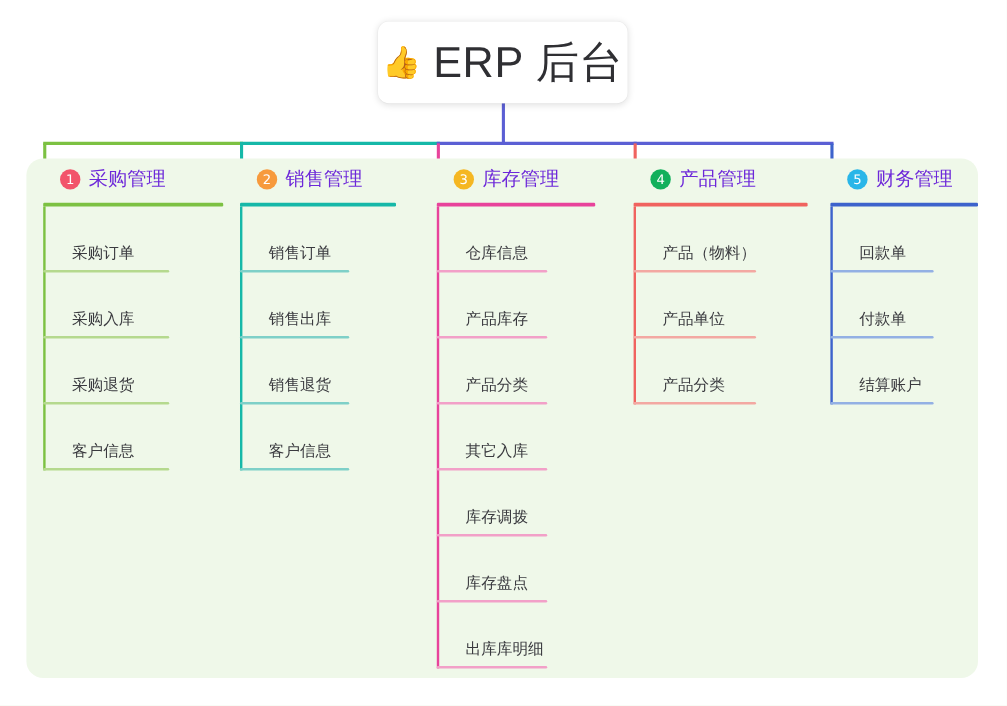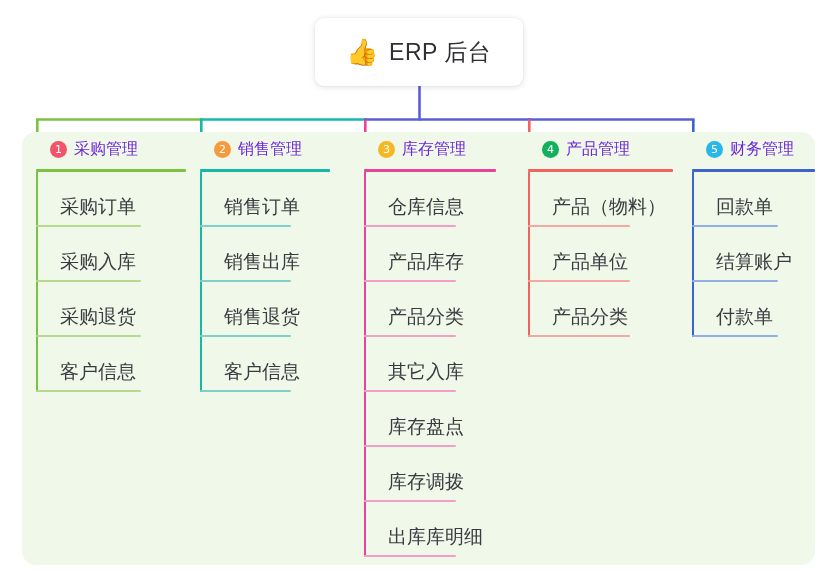--- a/index.html
+++ b/index.html
@@ -34,21 +34,21 @@
     align-items: center;
     justify-content: center;
     gap: 10px;
   }
   .root-emoji {
     font-size: 26px;
     line-height: 1;
     display: inline-block;
   }
   .root-title {
-    font-size: 23px;
+    font-size: 36px;
     color: #2f2f33;
     letter-spacing: 0.5px;
     white-space: nowrap;
   }
 
   
   #connectors {
     position: absolute;
     left: 0; top: 0;
     width: 839px;
@@ -113,21 +113,21 @@
     width: 1.6px;
   }
   .leaf {
     position: relative;
     height: 55px;
     display: flex;
     flex-direction: column;
     justify-content: flex-end;
   }
   .leaf-text {
-    font-size: 19px;
+    font-size: 13px;
     color: #3a3a3f;
     white-space: nowrap;
     padding-left: 24px;
     padding-bottom: 5px;
   }
   .leaf-rule {
     height: 1.6px;
     border-radius: 1px;
   }
 </style>
@@ -227,25 +227,25 @@
           </div>
           <div class="leaf">
             <div class="leaf-text">产品分类</div>
             <div class="leaf-rule" style="background: rgb(242, 160, 200); width: 92px;"></div>
           </div>
           <div class="leaf">
             <div class="leaf-text">其它入库</div>
             <div class="leaf-rule" style="background: rgb(242, 160, 200); width: 92px;"></div>
           </div>
           <div class="leaf">
+            <div class="leaf-text">库存调拨</div>
+            <div class="leaf-rule" style="background: rgb(242, 160, 200); width: 92px;"></div>
+          </div>
+          <div class="leaf">
             <div class="leaf-text">库存盘点</div>
-            <div class="leaf-rule" style="background: rgb(242, 160, 200); width: 92px;"></div>
-          </div>
-          <div class="leaf">
-            <div class="leaf-text">库存调拨</div>
             <div class="leaf-rule" style="background: rgb(242, 160, 200); width: 92px;"></div>
           </div>
           <div class="leaf">
             <div class="leaf-text">出库库明细</div>
             <div class="leaf-rule" style="background: rgb(242, 160, 200); width: 92px;"></div>
           </div>
         </div>
       </div>
       <div class="column" style="left: 528px; top: 132px; width: 145px;">
         <div class="branch-header">
@@ -275,24 +275,24 @@
           <span class="branch-label">财务管理</span>
         </div>
         <div class="header-rule" style="background: rgb(61, 99, 204); width: 123px;"></div>
         <div class="leaf-list">
           <div class="leaf-spine" style="background: rgb(61, 99, 204); height: 165px;"></div>
           <div class="leaf">
             <div class="leaf-text">回款单</div>
             <div class="leaf-rule" style="background: rgb(147, 176, 228); width: 86px;"></div>
           </div>
           <div class="leaf">
+            <div class="leaf-text">付款单</div>
+            <div class="leaf-rule" style="background: rgb(147, 176, 228); width: 86px;"></div>
+          </div>
+          <div class="leaf">
             <div class="leaf-text">结算账户</div>
             <div class="leaf-rule" style="background: rgb(147, 176, 228); width: 86px;"></div>
           </div>
-          <div class="leaf">
-            <div class="leaf-text">付款单</div>
-            <div class="leaf-rule" style="background: rgb(147, 176, 228); width: 86px;"></div>
-          </div>
         </div>
       </div>
     </div>
 
 </div>
 
 </body></html>

